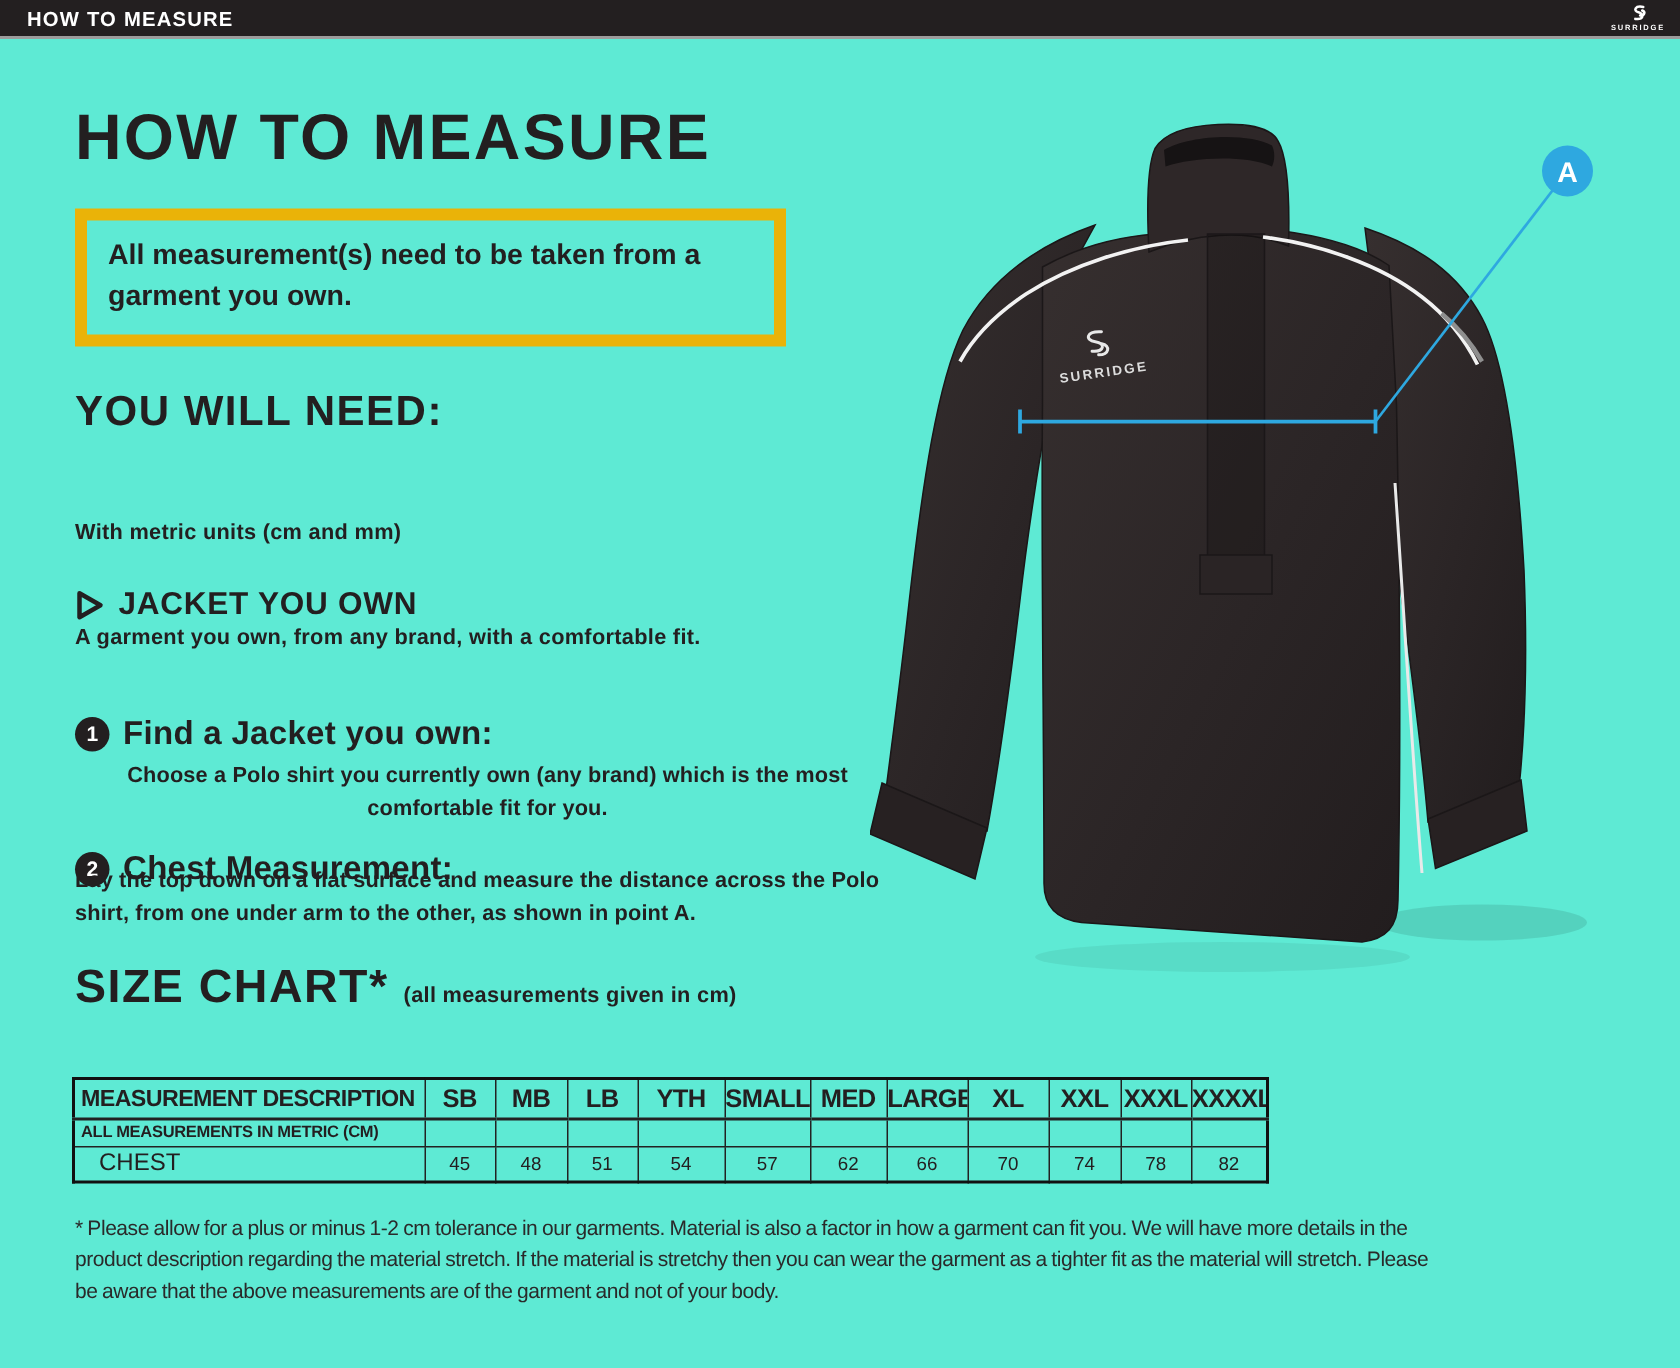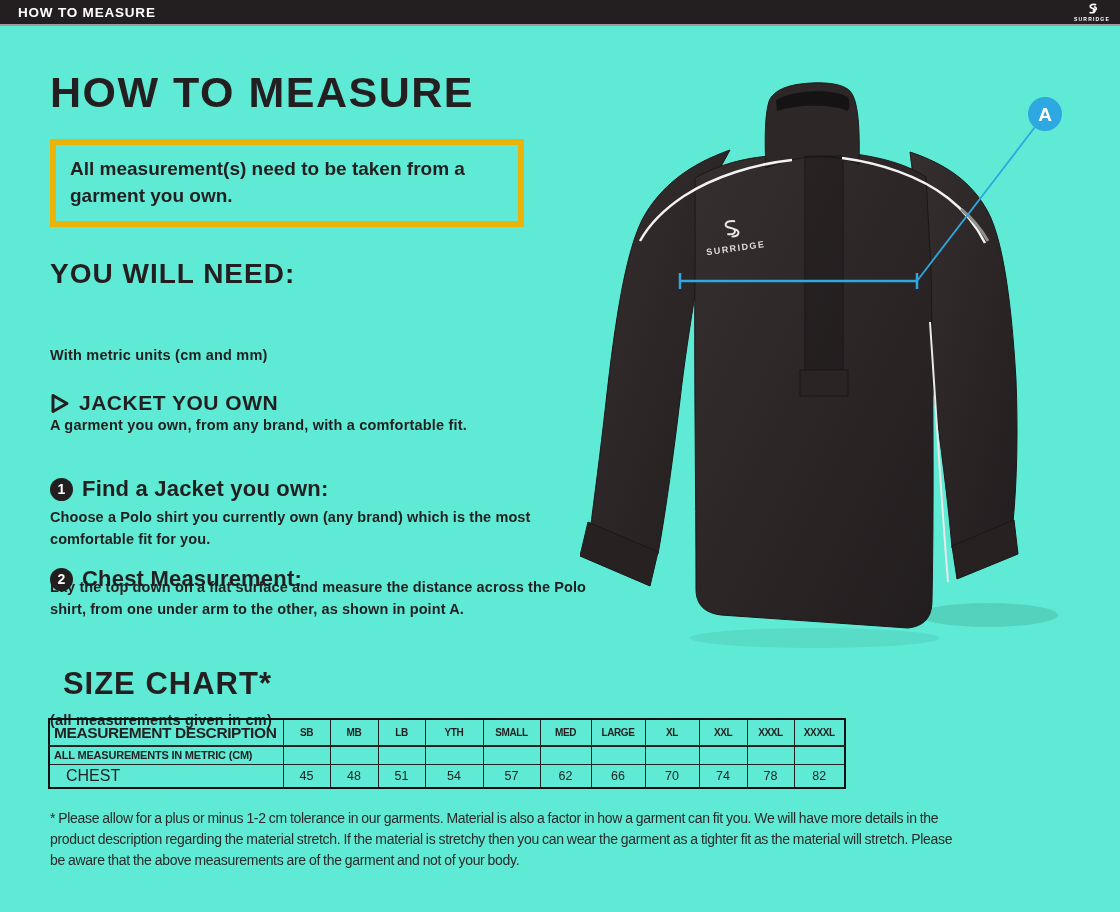--- a/index.html
+++ b/index.html
@@ -19,21 +19,21 @@
   .topbar-logo { display:flex; flex-direction:column; align-items:center; line-height:1; margin-top:1px; }
   .topbar-logo svg { display:block; }
   .topbar-logo-text { color:#ffffff; font-size:5px; font-weight:bold; letter-spacing:1.2px; margin-top:1px; }
   
   .h1 {
     position:absolute; left:50px; top:68px;
     font-size:43px; font-weight:800; letter-spacing:1.5px; color:#231f20;
   }
   .notice-box {
     position:absolute; left:50px; top:139px; width:474px;
-    border:6px solid #eab308; padding:11px 14px;
+    border:8px solid #eab308; padding:11px 14px;
     font-size:19px; font-weight:bold; line-height:1.42; color:#231f20;
   }
   .ywn-heading {
     position:absolute; left:50px; top:258px;
     font-size:28px; font-weight:800; letter-spacing:1px;
   }
   .need-item-row { position:absolute; left:50px; display:flex; align-items:center; gap:9px; }
   .need-item-row.item1 { top:319px; }
   .need-item-row.item2 { top:391px; }
   .need-title { font-size:21px; font-weight:800; letter-spacing:0.5px; }
@@ -47,36 +47,36 @@
   .step-circle {
     width:23px; height:23px; border-radius:50%; background:#231f20; color:#fff;
     display:flex; align-items:center; justify-content:center;
     font-size:14px; font-weight:bold; flex:0 0 auto;
   }
   .step-title { font-size:22px; font-weight:800; letter-spacing:0.2px; }
   .step-desc {
     position:absolute; left:50px; width:550px;
     font-size:14.5px; font-weight:bold; line-height:1.55; letter-spacing:0.1px;
   }
-  .step-desc.step1 { top:506px; }
+  .step-desc.step1 { top:506px;text-align:center; }
   .step-desc.step2 { top:576px; }
   
-  .chart-heading-row { position:absolute; left:50px; top:666px; display:flex; align-items:flex-end; gap:10px;flex-direction:column; }
+  .chart-heading-row { position:absolute; left:50px; top:640px; display:flex; align-items:flex-end; gap:10px; }
   .chart-heading { font-size:31px; font-weight:800; letter-spacing:1px; }
   .chart-sub { font-size:14.5px; font-weight:bold; padding-bottom:4px; letter-spacing:0.2px; }
   .size-table {
     position:absolute; left:48px; top:718px; width:786px;
     border-collapse:collapse; table-layout:fixed;
     border:2px solid #111111;
   }
   .size-table th, .size-table td {
     border:1px solid #222222; overflow:hidden; white-space:nowrap;
   }
   .size-table thead th {
-    font-size:10px; font-weight:bold; letter-spacing:-0.4px;
+    font-size:17px; font-weight:bold; letter-spacing:-0.4px;
     height:27px; text-align:center; border-bottom-width:2px;
   }
   .size-table thead th.desc-col { text-align:left; padding-left:4px; font-size:15.5px; }
   .size-table tr.metric-row td { height:18px; }
   .size-table tr.metric-row td.row-label {
     font-size:11px; font-weight:bold; letter-spacing:-0.2px; padding-left:4px;margin-top:32px;
   }
   .size-table tr.value-row td { height:24px; font-size:12.5px; text-align:center; }
   .size-table tr.value-row td.row-label { text-align:left; padding-left:16px; font-size:16px; }
   

